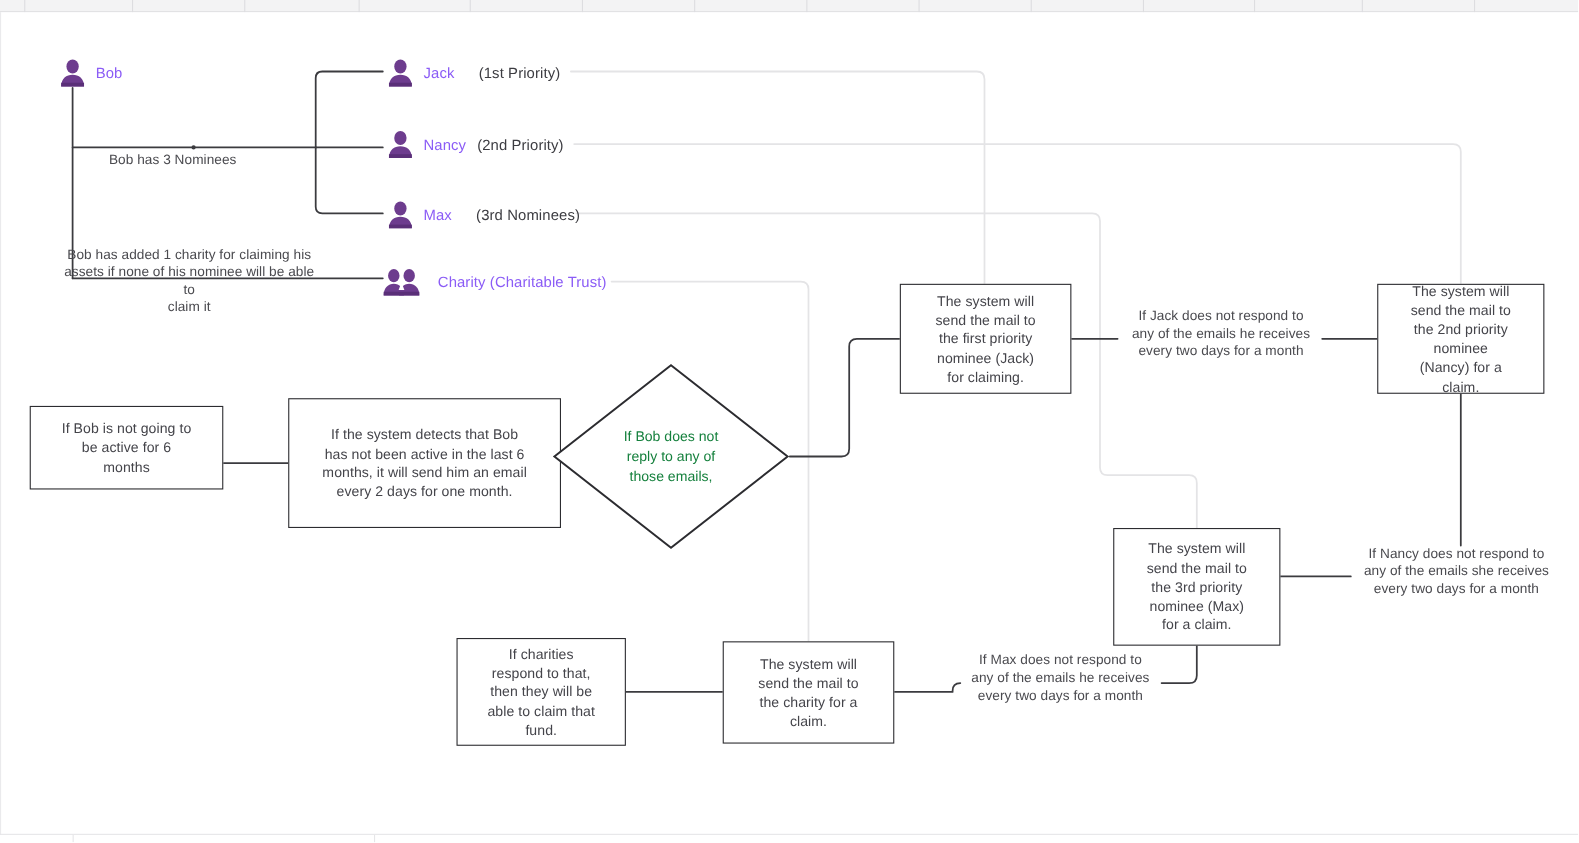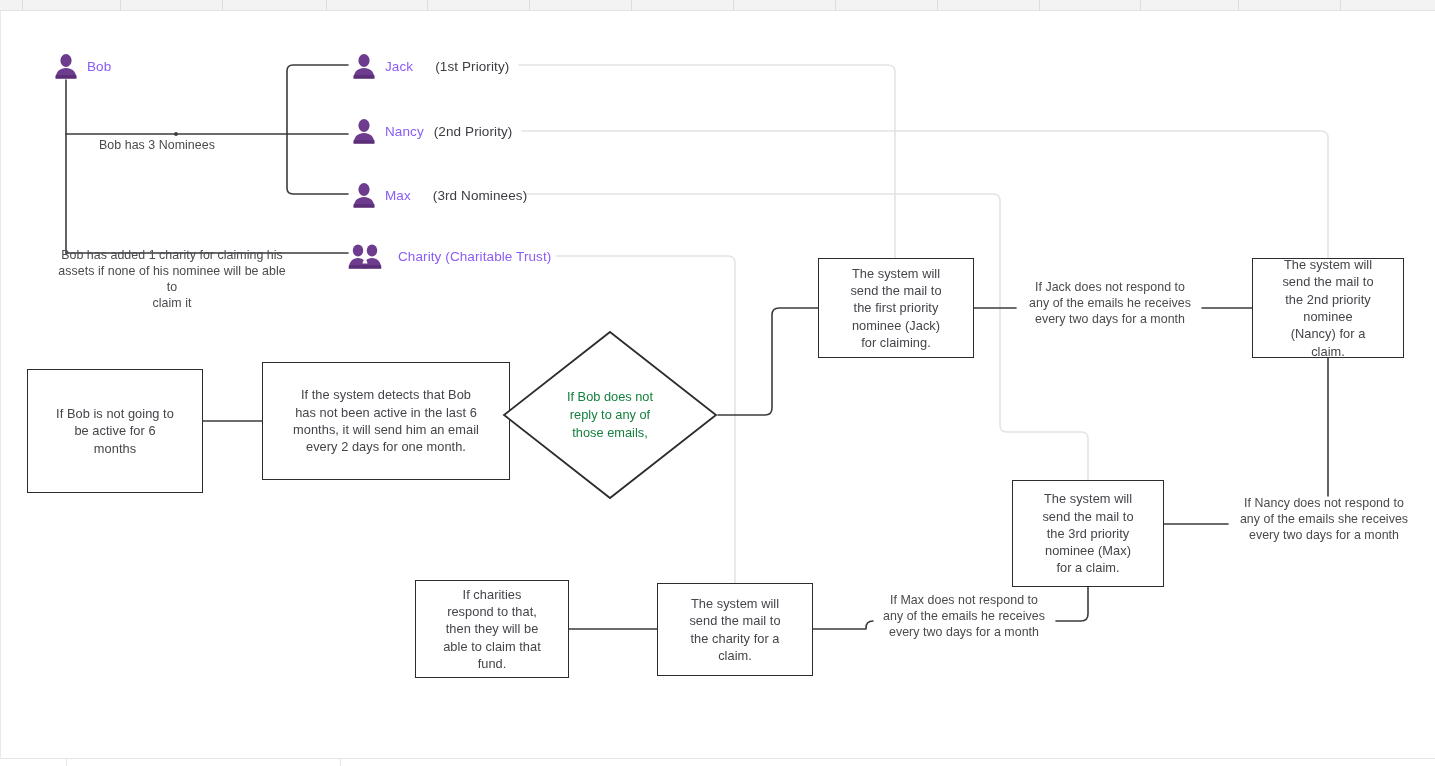--- a/index.html
+++ b/index.html
@@ -264,37 +264,37 @@
       <path d="M0.8 25.6 C0.8 18.6 5 15 10 15 C15 15 19.2 18.6 19.2 25.6 Z" fill="#6d3c8e"></path>
       <path d="M14.8 25.6 C14.8 18.6 19 15 24 15 C29 15 33.2 18.6 33.2 25.6 Z" fill="#6d3c8e"></path>
       <rect x="0.8" y="22.2" width="32.4" height="3.4" fill="#5a2f78"></rect>
       <path d="M17 13.6 L14.4 20.6 L19.6 20.6 Z" fill="#ffffff"></path>
     </svg>
     <span class="person-name" style="margin-left:16px;">Charity (Charitable Trust)</span>
   </div>
 
   <div class="note" style="left:99px; top:138px;">Bob has 3 Nominees</div>
 
-  <div class="note" style="left:52px; top:248px; width:240px;">Bob has added 1 charity for claiming his
+  <div class="note" style="left:52px; top:224px; width:240px;">Bob has added 1 charity for claiming his
 assets if none of his nominee will be able to
 claim it</div>
 
   <div class="note center" style="left:1017px; top:280px; width:186px;">If Jack does not respond to
 any of the emails he receives
 every two days for a month</div>
 
   <div class="note center" style="left:1228px; top:496px; width:192px;">If Nancy does not respond to
 any of the emails she receives
 every two days for a month</div>
 
   <div class="note center" style="left:872px; top:593px; width:184px;">If Max does not respond to
 any of the emails he receives
 every two days for a month</div>
 
-  <div class="pbox" style="left:27px; top:369px; width:176px; height:124px;">If Bob is not going to be
+  <div class="pbox" style="left:27px; top:369px; width:176px; height:76px;">If Bob is not going to be
 active for 6 months</div>
 
   <div class="pbox" style="left:262px; top:362px; width:248px; height:118px;">If the system detects that Bob has
 not been active in the last 6
 months, it will send him an email
 every 2 days for one month.</div>
 
   <div class="pbox" style="left:818px; top:258px; width:156px; height:100px;">The system will send
 the mail to the first
 priority nominee (Jack)

